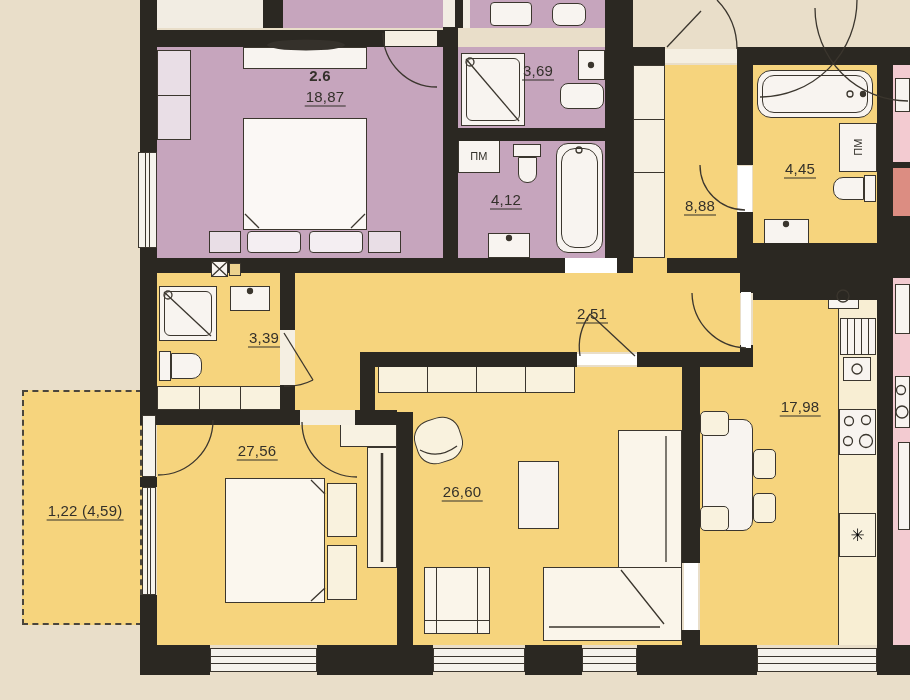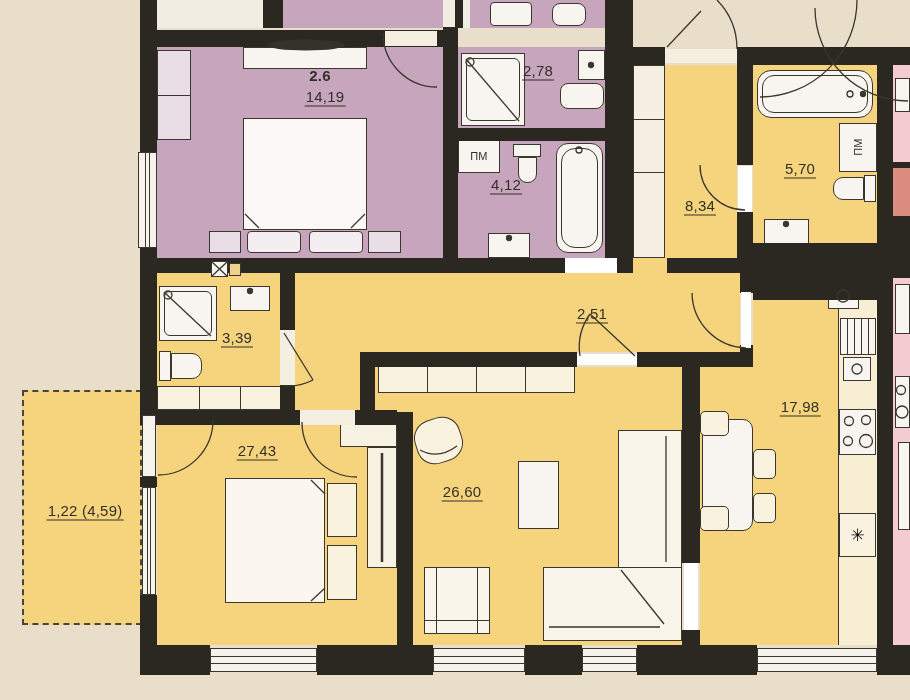--- a/index.html
+++ b/index.html
@@ -274,27 +274,27 @@
       <path d="M666,436 L666,562 M549,627 L660,627 M621,570 L664,624"></path>
 
       <path d="M420,450 Q438,460 457,446"></path>
 
       <path d="M311,480 L325,494 M311,601 L325,588"></path>
       <path d="M245,214 L259,228 M365,214 L351,228"></path>
     </g>
   </svg>
 
   <div class="lbl bold" style="left:320px;top:75px">2.6</div>
-  <div class="lbl ul" style="left:325px;top:97px">14,19</div>
-  <div class="lbl ul" style="left:538px;top:71px">2,78</div>
-  <div class="lbl ul" style="left:506px;top:185px">4,12</div>
-  <div class="lbl ul" style="left:700px;top:206px">8,34</div>
-  <div class="lbl ul" style="left:800px;top:169px">5,70</div>
-  <div class="lbl ul" style="left:237px;top:338px">3,39</div>
+  <div class="lbl ul" style="left:325px;top:97px">18,87</div>
+  <div class="lbl ul" style="left:538px;top:71px">3,69</div>
+  <div class="lbl ul" style="left:506px;top:200px">4,12</div>
+  <div class="lbl ul" style="left:700px;top:206px">8,88</div>
+  <div class="lbl ul" style="left:800px;top:169px">4,45</div>
+  <div class="lbl ul" style="left:264px;top:338px">3,39</div>
   <div class="lbl ul" style="left:592px;top:314px">2,51</div>
   <div class="lbl ul" style="left:800px;top:407px">17,98</div>
-  <div class="lbl ul" style="left:257px;top:451px">27,43</div>
+  <div class="lbl ul" style="left:257px;top:451px">27,56</div>
   <div class="lbl ul" style="left:462px;top:492px">26,60</div>
   <div class="lbl ul" style="left:85px;top:511px">1,22 (4,59)</div>
   <div class="lbl sm" style="left:479px;top:156px">ПМ</div>
   <div class="lbl sm rot" style="left:858px;top:147px">ПМ</div>
 
 </div>
 
 </body></html>

